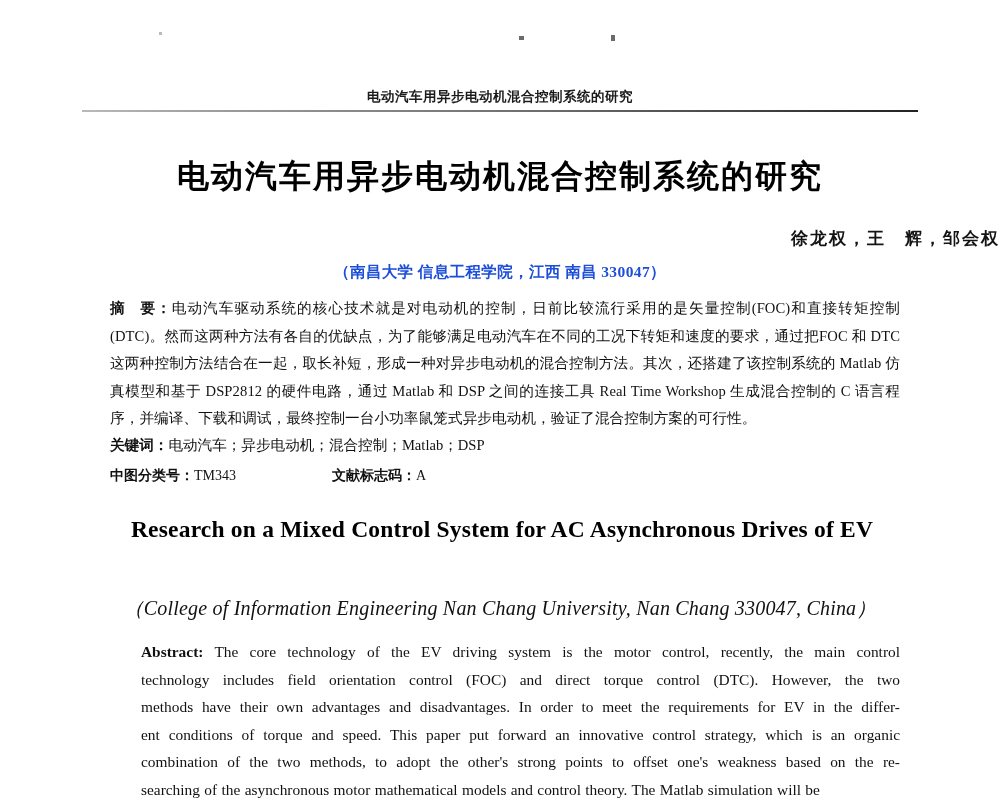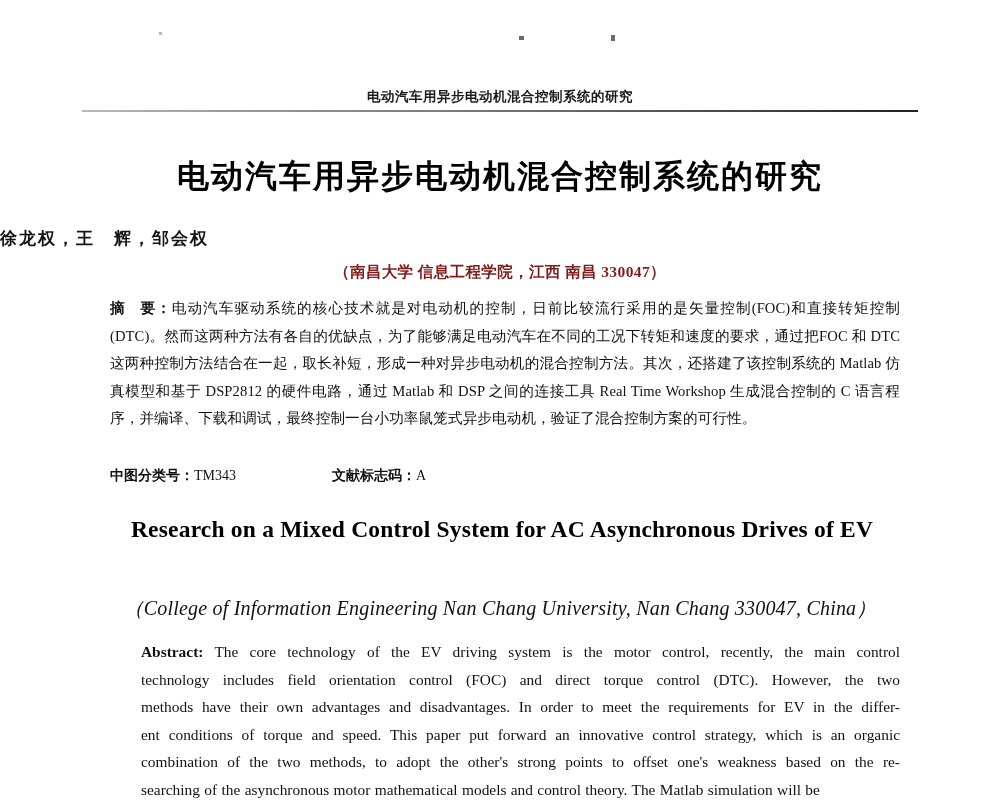--- a/index.html
+++ b/index.html
@@ -60,36 +60,36 @@
     font-size: 32px;
     letter-spacing: 2px;
     color: #000000;
   }
 
   
   .cn-authors {
     position: absolute;
     left: 0; right: 0;
     top: 227px;
-    text-align: left;
+    text-align: right;
     font-family: "DejaVu Sans", sans-serif;
     font-weight: 700;
     font-size: 17px;
     letter-spacing: 2px;
     color: #141414;
   }
   .cn-affil {
     position: absolute;
     left: 0; right: 0;
     top: 262px;
     text-align: center;
     font-size: 15.5px;
     font-weight: 600;
     letter-spacing: .4px;
-    color: #7f1d1d;
+    color: #1d4ed8;
   }
 
   
   .cn-abstract {
     position: absolute;
     left: 110px;
     top: 294px;
     width: 790px;
     font-size: 14.6px;
     line-height: 27.5px;
@@ -205,20 +205,23 @@
 
   <div class="cn-title">电动汽车用异步电动机混合控制系统的研究</div>
 
   <div class="cn-authors">徐龙权，王　辉，邹会权</div>
   <div class="cn-affil">（南昌大学 信息工程学院，江西 南昌 330047）</div>
 
   <div class="cn-abstract">
     <span class="lbl">摘</span><span class="gap"></span><span class="lbl">要：</span><span>电动汽车驱动系统的核心技术就是对电动机的控制，日前比较流行采用的是矢量控制(FOC)和直接转矩控制(DTC)。然而这两种方法有各自的优缺点，为了能够满足电动汽车在不同的工况下转矩和速度的要求，通过把FOC 和 DTC 这两种控制方法结合在一起，取长补短，形成一种对异步电动机的混合控制方法。其次，还搭建了该控制系统的 Matlab 仿真模型和基于 DSP2812 的硬件电路，通过 Matlab 和 DSP 之间的连接工具 Real Time Workshop 生成混合控制的 C 语言程序，并编译、下载和调试，最终控制一台小功率鼠笼式异步电动机，验证了混合控制方案的可行性。</span>
   </div>
 
+  <div class="cn-keywords">
+    <span class="lbl">关键词：</span><span>电动汽车；异步电动机；混合控制；Matlab；DSP</span>
+  </div>
 
   <div class="cn-codes">
     <span class="lbl">中图分类号：</span><span>TM343</span><span class="sep"></span><span class="lbl">文献标志码：</span><span>A</span>
   </div>
 
   <div class="en-title">Research on a Mixed Control System for AC Asynchronous Drives of EV</div>
   <div class="en-affil">（College of Information Engineering Nan Chang University, Nan Chang 330047, China）</div>
 
   <div class="en-abstract">
     <span class="en-line"><span class="lbl">Abstract:</span> <span>The core technology of the EV driving system is the motor control, recently, the main control</span></span>

